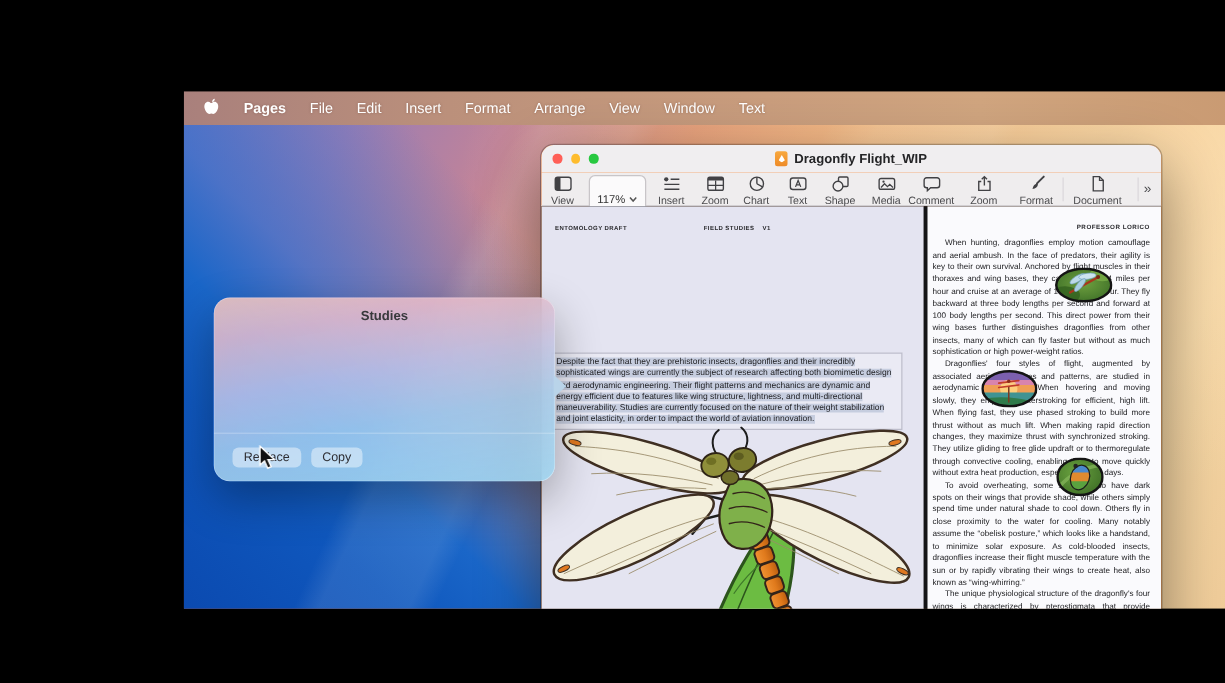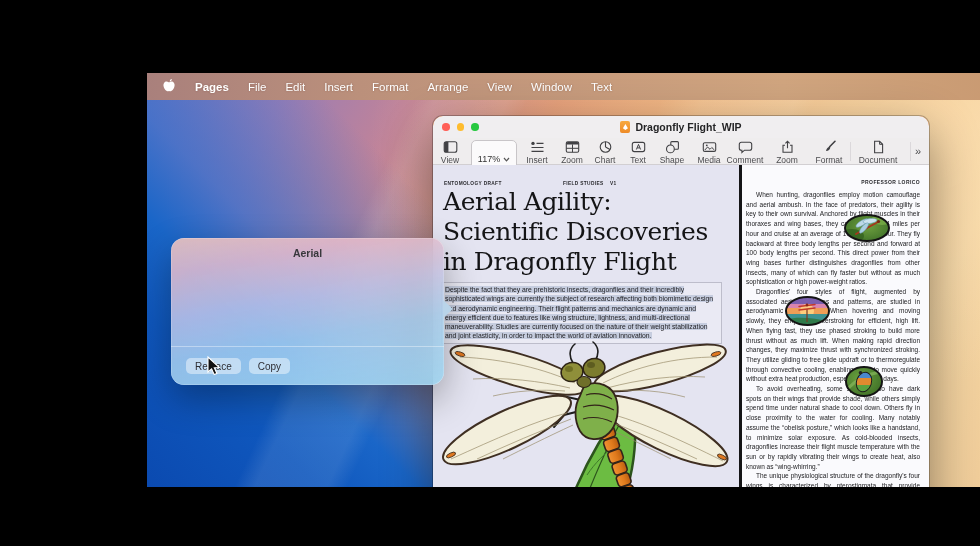--- a/index.html
+++ b/index.html
@@ -228,25 +228,20 @@
         <div class="more-btn" style="left:482px;">»</div>
       </div>
 
       <div id="content">
 
         <div id="page1">
           <div class="kicker">
             <span>ENTOMOLOGY DRAFT</span>
             <span class="kc">FIELD STUDIES</span>
             <span class="kr">V1</span>
-          </div>
-          <div class="doc-h1">
-            <div>Aerial Agility:</div>
-            <div>Scientific Discoveries</div>
-            <div>in Dragonfly Flight</div>
           </div>
           <div class="sel-box">
             <div class="sel-text"><span>Despite the fact that they are prehistoric insects, dragonflies and their incredibly sophisticated wings are currently the subject of research affecting both biomimetic design and aerodynamic engineering. Their flight patterns and mechanics are dynamic and energy efficient due to features like wing structure, lightness, and multi-directional maneuverability.  Studies are currently focused on the nature of their weight stabilization and joint elasticity, in order to impact the world of aviation innovation.</span></div>
           </div>
 
           <svg id="dragonfly-art" width="302" height="300" viewBox="0 0 302 300">
 
             <path d="M196,60 C176,78 150,120 132,170 C120,205 112,245 110,266 C140,254 170,208 188,160 C200,128 204,88 196,60 Z" fill="#6cbc42" stroke="#2c541c" stroke-width="2.5"></path>
             <path d="M192,70 C168,110 140,180 116,256" fill="none" stroke="#2c541c" stroke-width="1.2"></path>
             <path d="M180,105 C170,112 160,122 152,134 M170,150 C160,160 150,172 142,186" fill="none" stroke="#3f7a2a" stroke-width="1"></path>
@@ -408,21 +403,21 @@
               <path d="M23,8 C21.5,5.5 20,4.5 18,4 M24,8 C25.5,5.5 27,4.5 29,4" stroke="#222" stroke-width=".8" fill="none"></path>
             </g>
             <ellipse cx="23.5" cy="15.5" rx="22.5" ry="14.5" fill="none" stroke="#141414" stroke-width="2"></ellipse>
           </svg>
         </div>
       </div>
     </div>
 
     <div id="popup">
       <div class="arrow"></div>
-      <div class="popup-title">Aerial</div>
+      <div class="popup-title">Studies</div>
       <div class="popup-footer">
         <button class="popup-btn">Replace</button>
         <button class="popup-btn">Copy</button>
       </div>
     </div>
 
     <svg id="cursor" width="14" height="20" viewBox="0 0 14 20">
       <path d="M1,1 L1,16 L4.6,12.8 L7.2,18.6 L9.9,17.4 L7.3,11.8 L12.4,11.6 Z" fill="#111" stroke="#fff" stroke-width="1.1"></path>
     </svg>
 

